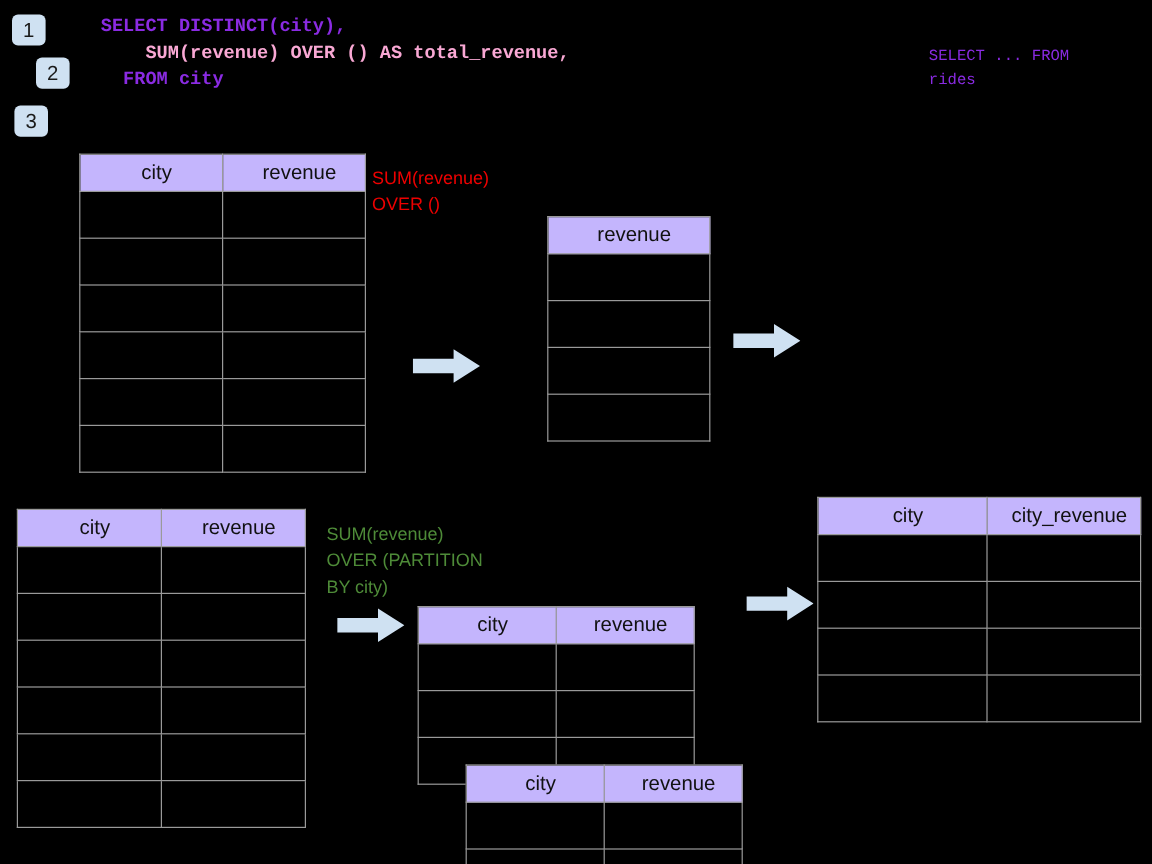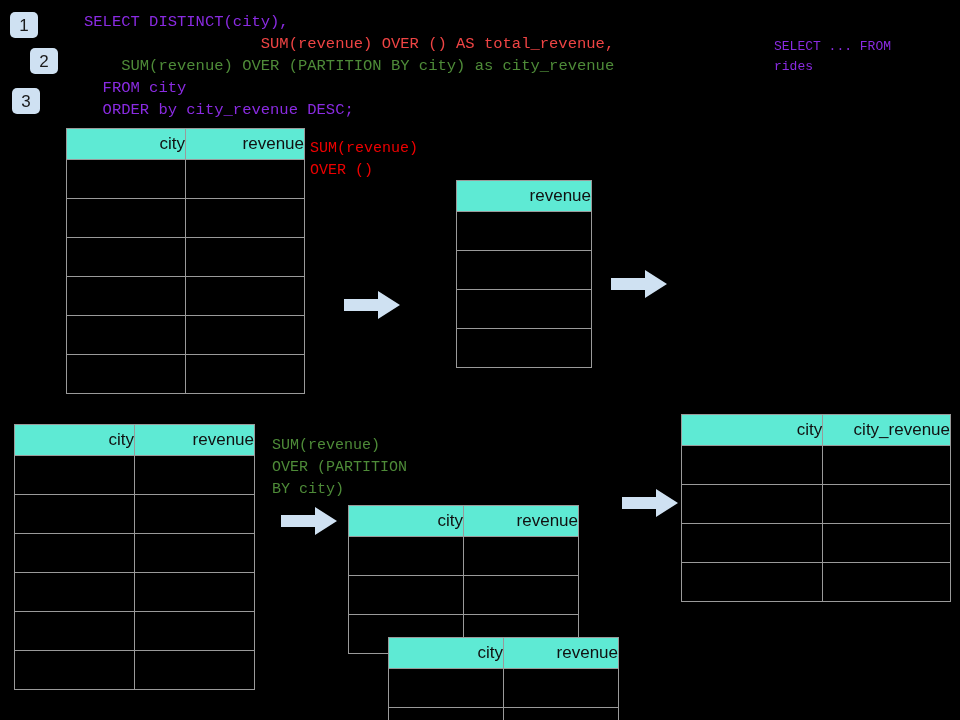--- a/index.html
+++ b/index.html
@@ -34,42 +34,43 @@
   }
 
   
   .code {
     position: absolute;
     font-family: "Liberation Mono", monospace;
     font-size: 15.5px;
     line-height: 22px;
     white-space: pre;
     letter-spacing: 0px;
+    font-weight: bold;
   }
   .code-main { left: 84px; top: 11px; }
   .ln { display: block; height: 22px; }
   .c-purple { color: #8a2be2; }
-  .c-red    { color: #ef4444; text-align: right; }
+  .c-red    { color: #f9a8d4; }
   .c-green  { color: #4e8b38; }
 
   .code-side {
     position: absolute;
     left: 774px;
     top: 37px;
     font-family: "Liberation Mono", monospace;
     font-size: 13px;
     line-height: 20px;
     white-space: pre;
     color: #8a2be2;
   }
 
   
   .annot {
     position: absolute;
-    font-family: Liberation Mono, monospace;
+    font-family: Liberation Sans, sans-serif;
     font-size: 15px;
     line-height: 22px;
     white-space: pre;
   }
   .annot-red   { color: #ee0000; left: 310px; top: 138px; }
   .annot-green { color: #4e8b38; left: 272px; top: 435px; }
 
   
   .tbl {
     position: absolute;
@@ -77,25 +78,25 @@
     table-layout: fixed;
     background: #000000;
     font-family: "Liberation Sans", sans-serif;
   }
   .tbl th, .tbl td {
     border: 1px solid #9a9a9a;
     padding: 0;
     margin: 0;
   }
   .tbl th {
-    background: #5eead4;
+    background: #c4b5fd;
     color: #111111;
     font-weight: normal;
     font-size: 17px;
-    text-align: right;
+    text-align: center;
     padding: 5px 0 5px 9px;
     height: 28px;
     box-sizing: border-box;
   }
   .tbl td {
     background: #000000;
     height: 38px;
   }
 
   
@@ -109,21 +110,21 @@
 <body>
 
 <div id="canvas">
 
   <div id="badges">
       <div class="badge" style="left: 10px; top: 12px;">1</div>
       <div class="badge" style="left: 30px; top: 48px;">2</div>
       <div class="badge" style="left: 12px; top: 88px;">3</div>
     </div>
 
-  <div class="code code-main" id="code-main"><span class="ln c-purple">SELECT DISTINCT(city),</span><span class="ln c-red">    SUM(revenue) OVER () AS total_revenue,</span><span class="ln c-green">    SUM(revenue) OVER (PARTITION BY city) as city_revenue</span><span class="ln c-purple">  FROM city</span><span class="ln c-purple">  ORDER by city_revenue DESC;</span></div>
+  <div class="code code-main" id="code-main"><span class="ln c-purple">SELECT DISTINCT(city),</span><span class="ln c-red">    SUM(revenue) OVER () AS total_revenue,</span><span class="ln c-purple">  FROM city</span></div>
 
   <div class="code-side">SELECT ... FROM
 rides</div>
 
   <div class="annot annot-red">SUM(revenue)
 OVER ()</div>
   <div class="annot annot-green">SUM(revenue)
 OVER (PARTITION
 BY city)</div>
 

